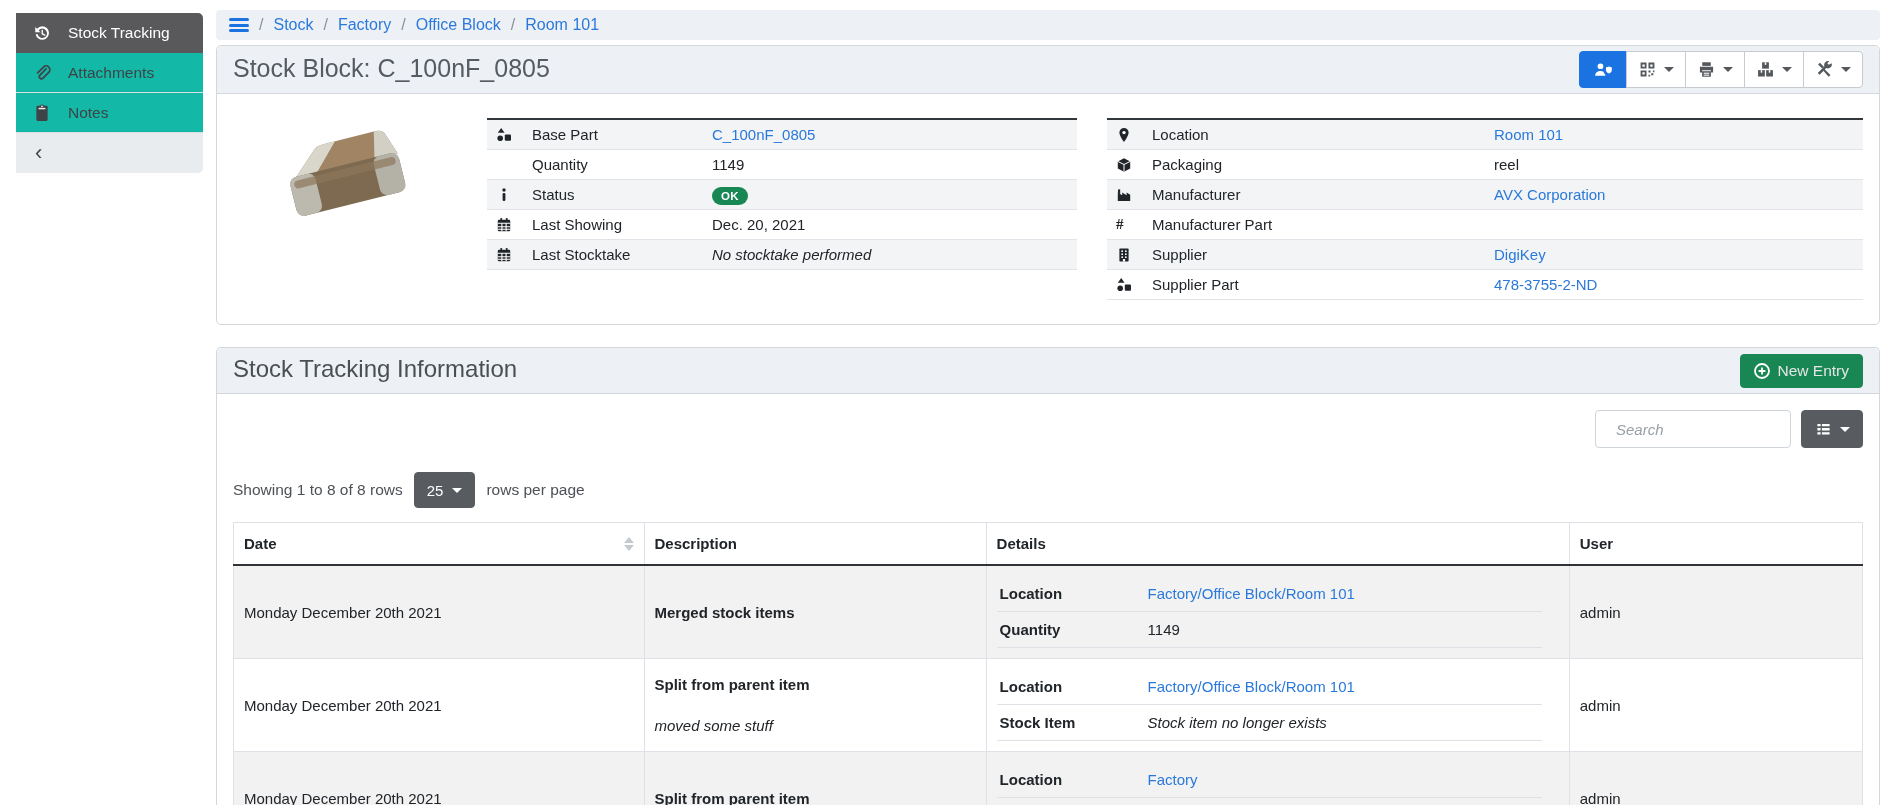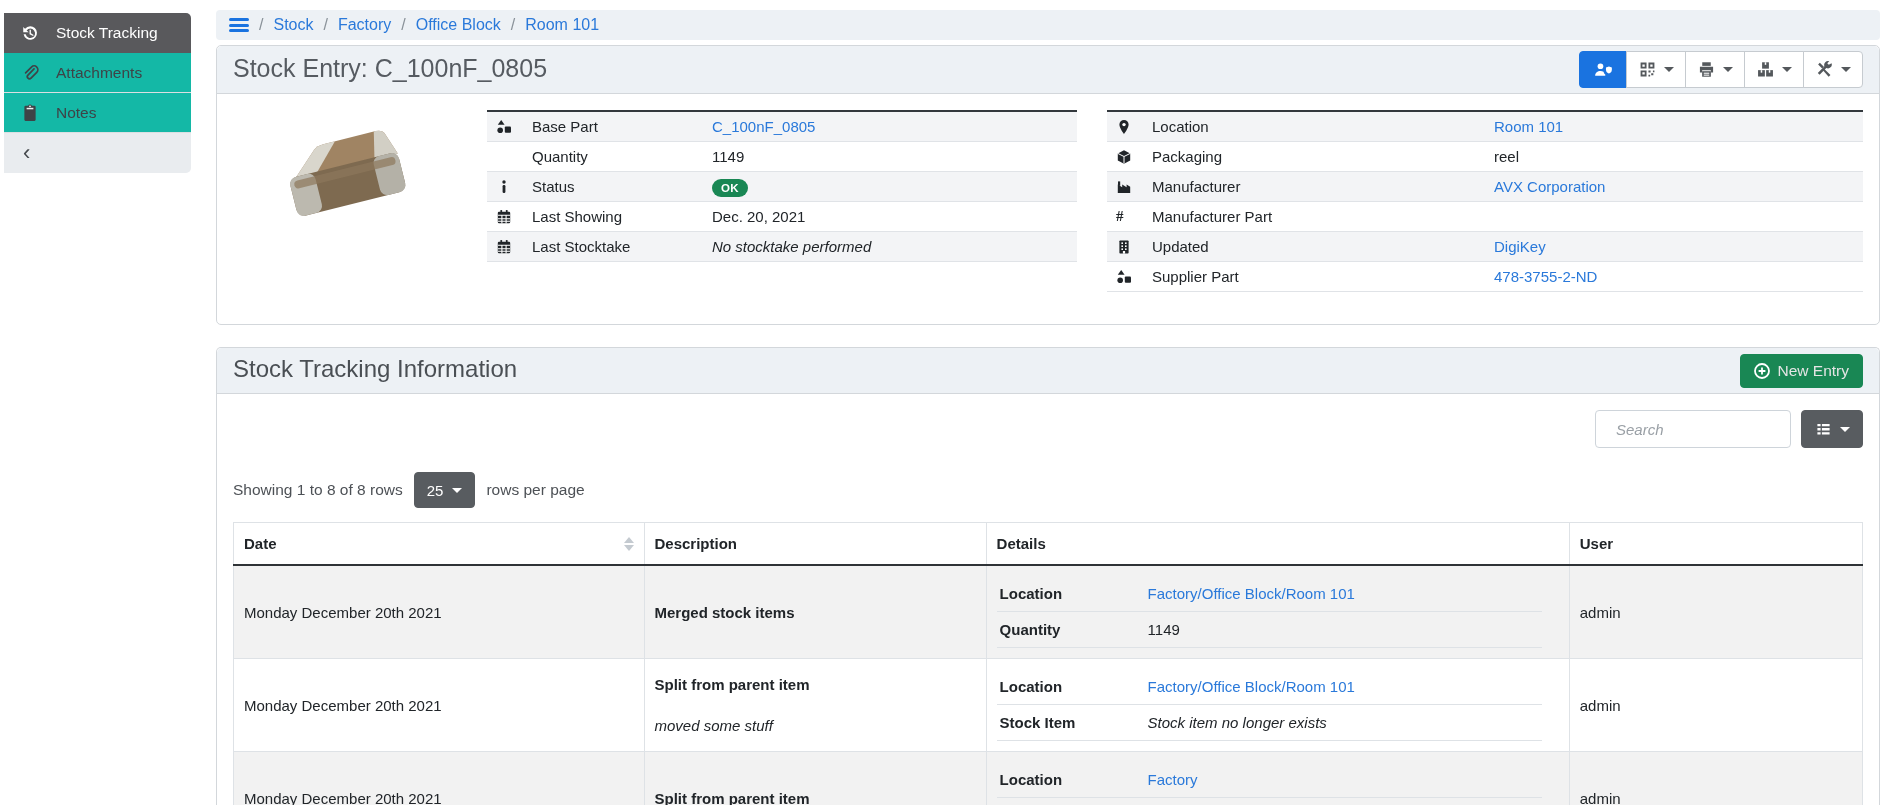--- a/index.html
+++ b/index.html
@@ -1,20 +1,20 @@
 <!DOCTYPE html>
 <html><head>
 <meta charset="utf-8">
 <style>
   * { box-sizing: border-box; margin: 0; padding: 0; }
   html,body { width:1887px; height:805px; overflow:hidden; background:#fff;
     font-family:"Liberation Sans", sans-serif; color:#212529; }
 
   
-  .sidebar { position:absolute; left:4px; top:13px; width:187px; border-radius:0 5px 5px 0; overflow:hidden; }
+  .sidebar { position:absolute; left:16px; top:13px; width:187px; border-radius:0 5px 5px 0; overflow:hidden; }
   .sb-item { height:40px; display:flex; align-items:center; gap:17px; padding-left:17px;
     background:#14b8a6; border-bottom:1px solid #dcdfe2; color:#3e4347; font-size:15.5px; cursor:pointer; }
   .sb-item .icon { width:18px; height:18px; flex:0 0 18px; color:#3e4347; }
   .sb-item.active { background:#59595c; color:#fff; border-bottom:1px solid #59595c; }
   .sb-item.active .icon { color:#fff; }
   .sb-collapse { height:40px; display:flex; align-items:center; padding-left:19px;
     background:#e9ecef; color:#45494d; cursor:pointer; }
 
   
   .main { position:absolute; left:216px; top:10px; width:1664px; }
@@ -38,21 +38,21 @@
   .btn-tool:first-child { border-radius:4px 0 0 4px; margin-left:0; }
   .btn-tool:last-child { border-radius:0 4px 4px 0; }
   .btn-tool.primary { background:#1a73e0; border-color:#1a73e0; color:#fff; }
   .btn-tool .icon { width:19px; height:17px; }
   .caret { width:0; height:0; border-left:5px solid transparent; border-right:5px solid transparent;
     border-top:5px solid currentColor; display:inline-block; }
 
   
   .panel-body1 { display:flex; padding:16px; min-height:230px; }
   .thumb-box { width:200px; margin:4px 26px 0 28px; flex:0 0 auto; cursor:pointer; }
-  .info-table { border-top:2px solid #33383d; align-self:flex-start; }
+  .info-table { border-top:2px solid #33383d; align-self:flex-start;margin-top:8px; }
   .info-table.left { width:590px; flex:0 0 590px; margin-right:30px; }
   .info-table.right { flex:1; }
   .info-row { display:grid; grid-template-columns:36px 180px 1fr; align-items:center; height:30px;
     padding:0 9px; border-bottom:1px solid #e0e3e7; font-size:15px; }
   .info-table.right .info-row { grid-template-columns:36px 342px 1fr; }
   .info-row:nth-child(odd) { background:#f3f4f6; }
   .info-row .icon { width:16px; height:16px; color:#212529; }
   .glyph-icon { font-weight:700; font-size:15px; color:#212529; font-family:"Liberation Serif", serif; }
   .info-row a { color:#2a79da; text-decoration:none; cursor:pointer; }
   .italic { font-style:italic; }
@@ -229,21 +229,21 @@
     <span class="crumb-sep">/</span>
     <a>Factory</a>
     <span class="crumb-sep">/</span>
     <a>Office Block</a>
     <span class="crumb-sep">/</span>
     <a>Room 101</a>
   </div>
 
   <div class="panel">
     <div class="panel-header">
-      <div class="page-title">Stock Entry: C_100nF_0805</div>
+      <div class="page-title">Stock Block: C_100nF_0805</div>
       <div class="btn-group">
         <div class="btn-tool primary">
           <svg class="icon" viewBox="0 0 20 16">
               <use href="#i-usershield"></use>
             </svg>
         </div>
         <div class="btn-tool">
           <svg class="icon" viewBox="0 0 16 16">
               <use href="#i-qrcode"></use>
             </svg>
@@ -345,21 +345,21 @@
           <a>AVX Corporation</a>
         </div>
         <div class="info-row">
           <span class="glyph-icon">#</span>
           <span>Manufacturer Part</span>
         </div>
         <div class="info-row">
           <svg class="icon" viewBox="0 0 16 16">
               <use href="#i-building"></use>
             </svg>
-          <span>Updated</span>
+          <span>Supplier</span>
           <a>DigiKey</a>
         </div>
         <div class="info-row">
           <svg class="icon" viewBox="0 0 16 16">
               <use href="#i-shapes"></use>
             </svg>
           <span>Supplier Part</span>
           <a>478-3755-2-ND</a>
         </div>
       </div>

